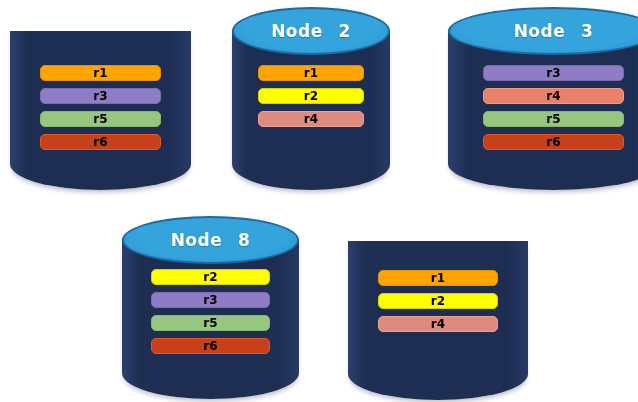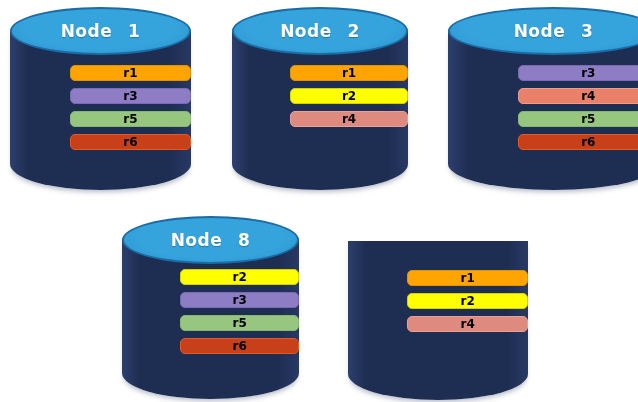--- a/index.html
+++ b/index.html
@@ -12,21 +12,21 @@
   .stage{
     position:relative;
     width:638px;height:402px;
     background:#ffffff;
   }
   .cylinder{
     position:absolute;
     width:180px;height:183px;
   }
   .pos-1{left:10px;top:7px;width:181px;}
-  .pos-2{left:232px;top:7px;width:176px;}
+  .pos-2{left:232px;top:7px;width:158px;}
   .pos-3{left:448px;top:7px;width:211px;}
   .pos-4{left:122px;top:216px;width:177px;}
   .pos-5{left:348px;top:217px;}
   .cyl-body{
     position:absolute;
     left:0;right:0;top:24px;bottom:0;
     background:linear-gradient(90deg,#2c3f6d 0%,#1e2d52 10%,#1e2d52 88%,#273964 100%);
     border-bottom-left-radius:50% 26px;
     border-bottom-right-radius:50% 26px;
     box-shadow:0 4px 5px -2px rgba(120,130,150,0.55);
@@ -48,21 +48,21 @@
     font-weight:bold;
     letter-spacing:0.5px;
     word-spacing:0.55em;
     text-shadow:0 1px 1px rgba(0,0,0,0.25);
   }
   .bars{
     position:absolute;
     left:0;right:0;
     display:flex;
     flex-direction:column;
-    align-items:flex-end;
+    align-items:center;
     gap:7px;
     z-index:3;
   }
   .pos-1 .bars,.pos-2 .bars,.pos-3 .bars{top:58px;}
   .pos-4 .bars,.pos-5 .bars{top:53px;}
   .bar{
     width:67%;
     height:16px;
     border-radius:5px;
     border:1.5px solid;
@@ -73,23 +73,20 @@
     color:#000000;
     line-height:1;
   }
 </style>
 </head>
 <body>
 
 <div class="stage">
     <div class="cylinder pos-1">
       <div class="cyl-body"></div>
-      <div class="cyl-top">
-        <span class="cyl-label">Node 1</span>
-      </div>
       <div class="bars">
         <div class="bar" style="background: rgb(255, 164, 0); border-color: rgb(227, 147, 0);">r1</div>
         <div class="bar" style="background: rgb(142, 124, 196); border-color: rgb(123, 105, 179);">r3</div>
         <div class="bar" style="background: rgb(151, 199, 127); border-color: rgb(133, 185, 108);">r5</div>
         <div class="bar" style="background: rgb(199, 64, 26); border-color: rgb(226, 90, 32);">r6</div>
       </div>
     </div>
     <div class="cylinder pos-2">
       <div class="cyl-body"></div>
       <div class="cyl-top">

